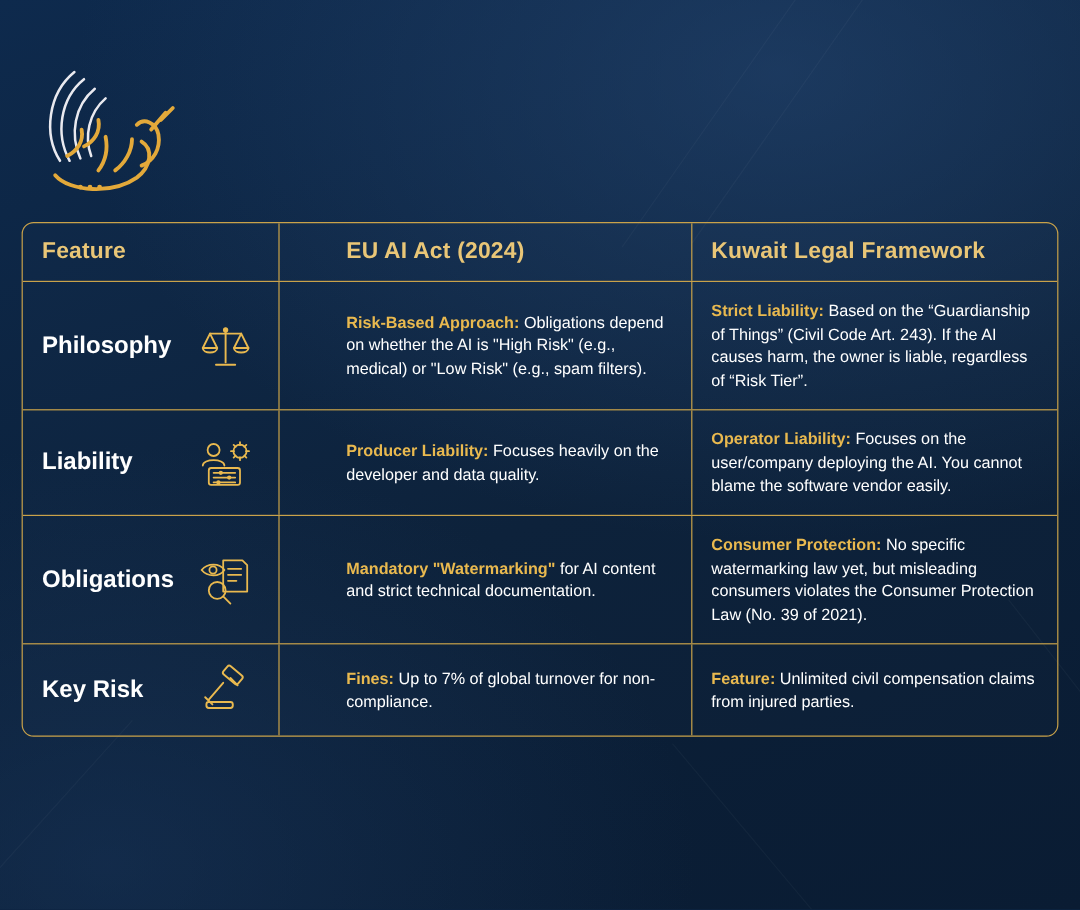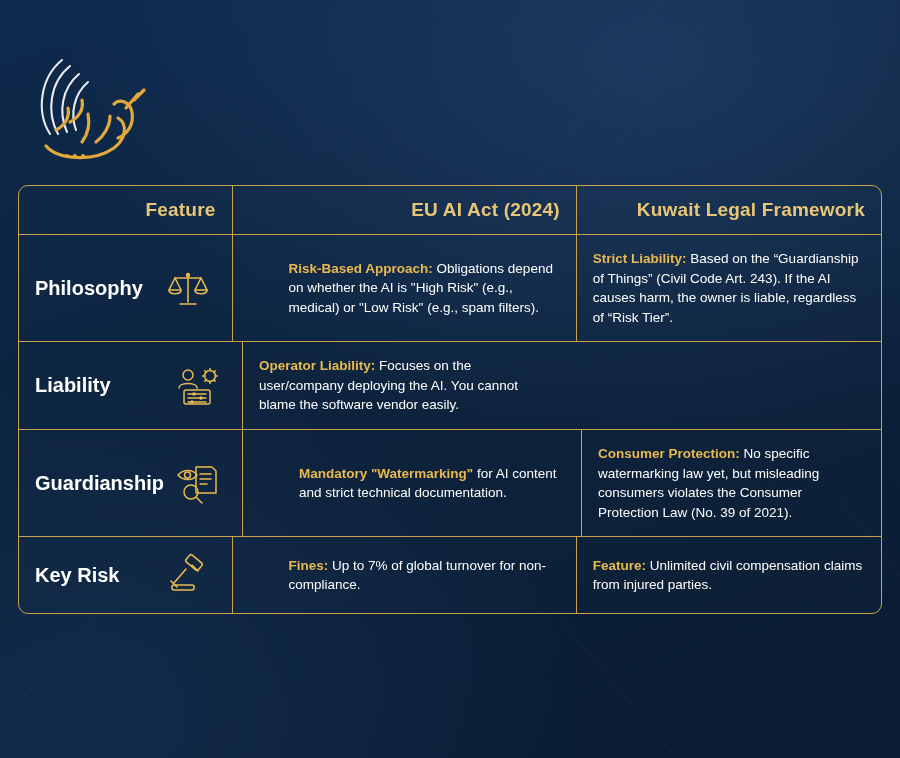--- a/index.html
+++ b/index.html
@@ -69,21 +69,21 @@
 
   .c1 { width: 224px; display: flex; align-items: center; justify-content: space-between; gap: 6px; }
   .c2 { width: 320px; margin-left: 40px; }
   .c3 { width: 320px; }
 
   .head-row .cell {
     padding-top: 13px;
     padding-bottom: 13px;
     display: flex;
     align-items: center;
-    justify-content: flex-end;
+    justify-content: flex-start;
   }
   .head-text {
     color: #e9c677;
     font-size: 19px;
     font-weight: bold;
     letter-spacing: 0.2px;
     text-align: center;
   }
 
   .feature-label {
@@ -213,30 +213,35 @@
               <path d="M36 4.5 L36 7 M36 17 L36 19.5 M28.5 12 L31 12 M41 12 L43.5 12 M30.7 6.7 L32.4 8.4 M39.6 15.6 L41.3 17.3 M41.3 6.7 L39.6 8.4 M32.4 15.6 L30.7 17.3"></path>
               <rect x="10" y="26" width="26" height="14" rx="2"></rect>
               <path d="M14 30 L32 30 M14 34 L32 34 M14 38 L32 38"></path>
               <circle cx="20" cy="30" r="1.8" fill="#e9b94f" stroke="none"></circle>
               <circle cx="27" cy="34" r="1.8" fill="#e9b94f" stroke="none"></circle>
               <circle cx="18" cy="38" r="1.8" fill="#e9b94f" stroke="none"></circle>
             </g>
           </svg>
         </div>
       </div>
+      <div class="cell c2 cell-body">
+        <div class="body-text">
+          <span class="lead">Producer Liability:</span><span> Focuses heavily on the developer and data quality.</span>
+        </div>
+      </div>
       <div class="cell c3 cell-body">
         <div class="body-text">
           <span class="lead">Operator Liability:</span><span> Focuses on the user/company deploying the AI. You cannot blame the software vendor easily.</span>
         </div>
       </div>
     </div>
 
     <div class="row row-transparency">
       <div class="cell c1 cell-body">
-        <div class="feature-label">Guardianship</div>
+        <div class="feature-label">Obligations</div>
         <div class="feature-icon">
           <svg viewBox="0 0 48 44" width="48" height="44" xmlns="http://www.w3.org/2000/svg">
             <g stroke="#e9b94f" stroke-width="1.5" fill="none" stroke-linecap="round" stroke-linejoin="round">
               <path d="M22 6 L38 6 L42 10 L42 32 L22 32 Z"></path>
               <path d="M26 13 L37 13 M26 18 L37 18 M26 23 L33 23"></path>
               <path d="M4 14 C9 8, 19 8, 23 14 C19 20, 9 20, 4 14 Z"></path>
               <circle cx="13.5" cy="14" r="3"></circle>
               <circle cx="17" cy="31" r="7"></circle>
               <path d="M22 36 L28 42"></path>
             </g>

